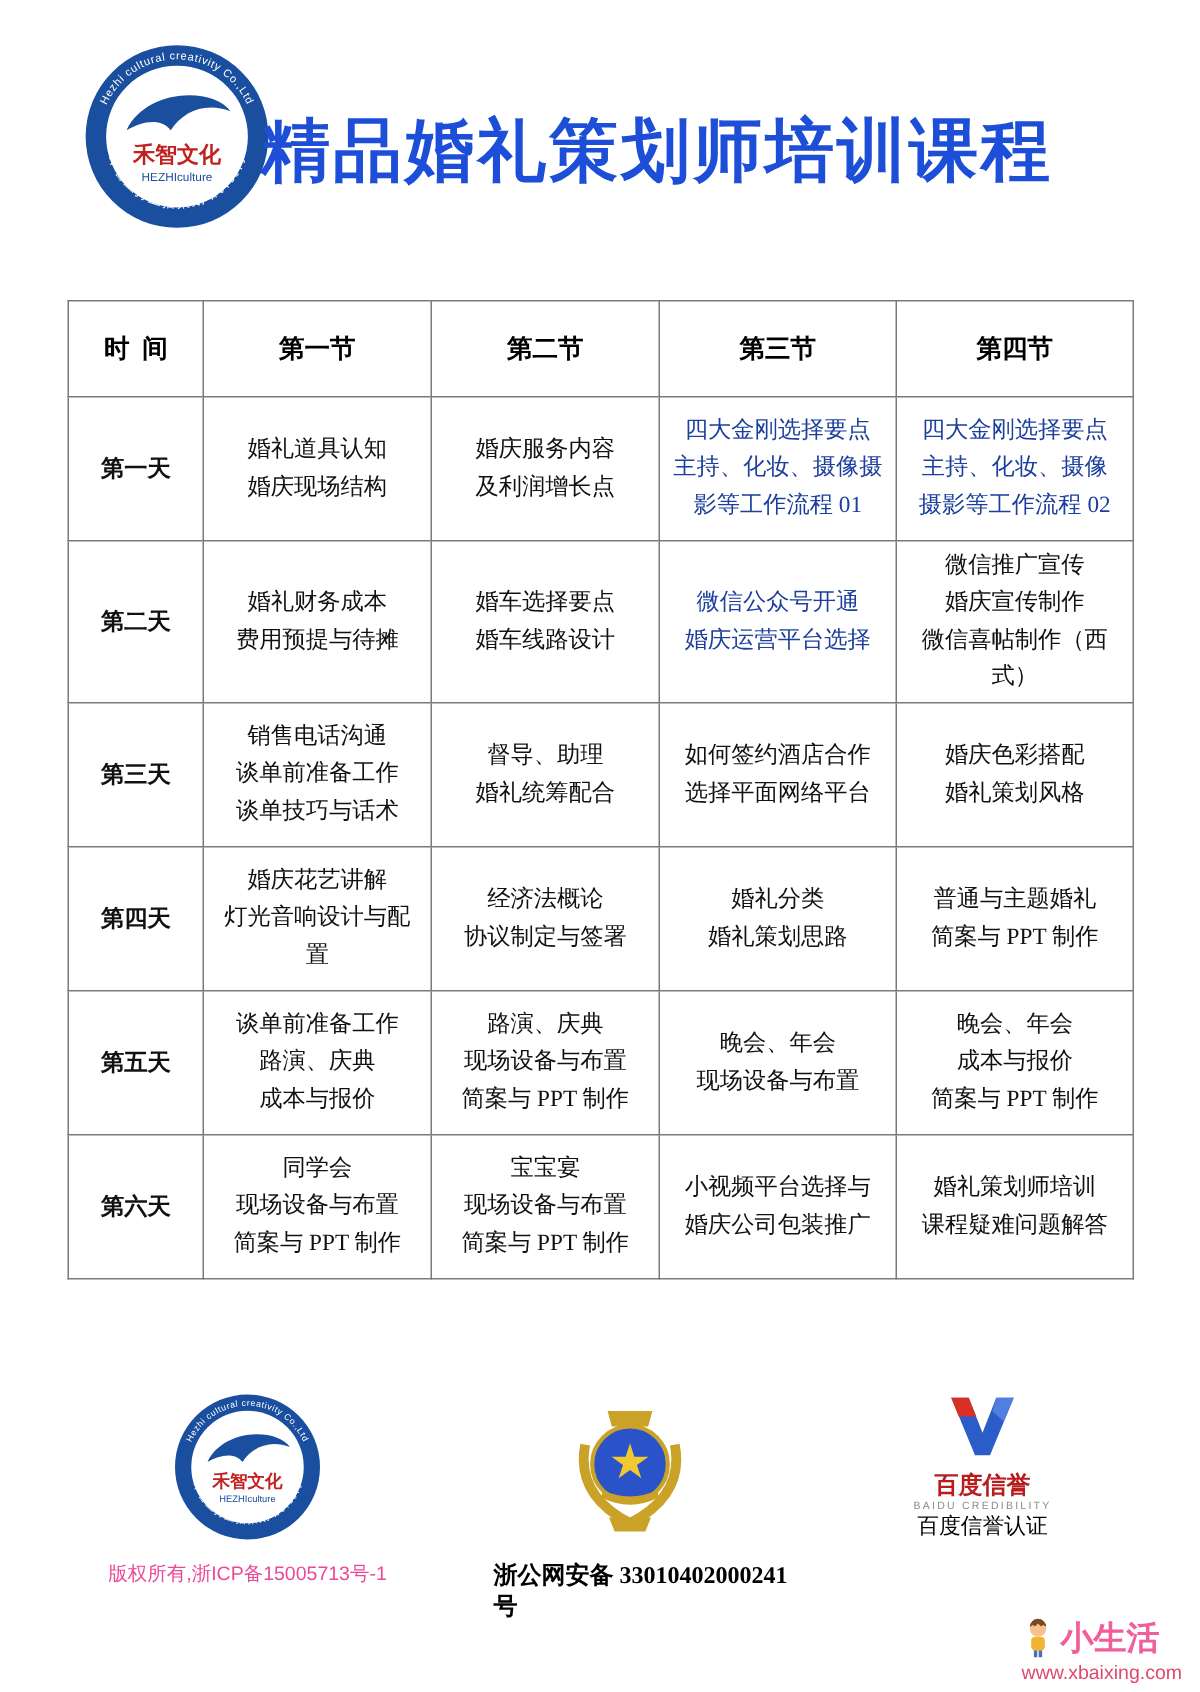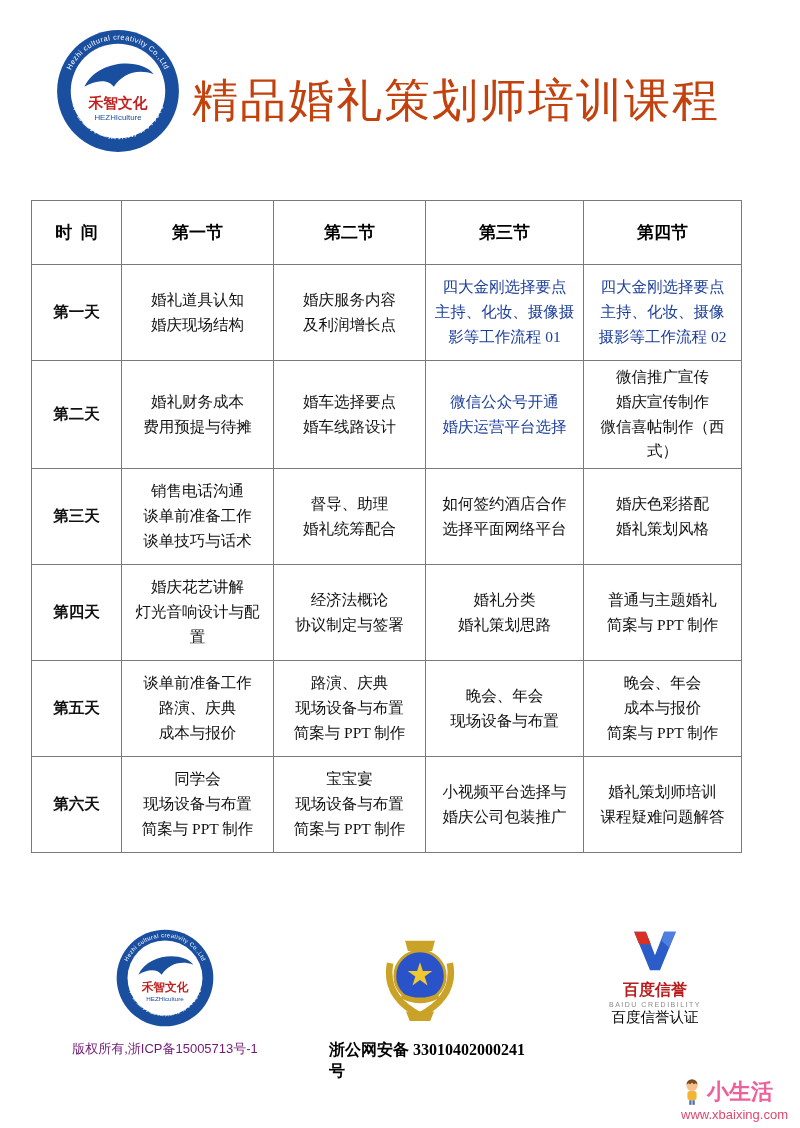--- a/index.html
+++ b/index.html
@@ -2,45 +2,45 @@
 <html style="--accent-blue: #1c3f9c; --logo-blue: #1a4fa0; --logo-red: #c22121; --watermark-pink: #ee5f9b;"><head>
 <meta charset="utf-8">
 <style>
   * { box-sizing: border-box; }
   html,body { margin:0; padding:0; background:#fff; }
   body { width:800px; height:1128px; font-family:"Liberation Serif","DejaVu Serif",serif; }
   .page { position:relative; width:800px; height:1128px; background:#fff; overflow:hidden; }
 
   
   .header-logo { position:absolute; left:55px; top:28px; width:126px; height:126px; }
-  .page-title { position:absolute; left:192px; top:70px; margin:0; font-size:46px; font-weight:400;
-                letter-spacing:2px; color:#c2410c; white-space:nowrap; }
+  .page-title { position:absolute; left:174px; top:70px; margin:0; font-size:46px; font-weight:700;
+                letter-spacing:2px; color:#1d4ed8; white-space:nowrap; }
 
   
   .ring-text-en { fill:#fff; font-size:7px; font-family:"Liberation Sans",sans-serif; letter-spacing:.5px; }
   .ring-text-cn { fill:#fff; font-size:8.5px; font-family:"Liberation Sans",sans-serif; letter-spacing:1px; }
   .logo-cn { fill:var(--logo-red,#c22); font-size:14px; font-weight:bold; }
   .logo-en { fill:var(--logo-blue,#1a4fa0); font-size:7.5px; font-family:"Liberation Sans",sans-serif; }
 
   
-  .course-table { position:absolute; left:31px; top:200px; width:710px; border-collapse:collapse; table-layout:fixed; }
+  .course-table { position:absolute; left:45px; top:200px; width:710px; border-collapse:collapse; table-layout:fixed; }
   .course-table th, .course-table td { border:1px solid #7a7a7a; text-align:center; vertical-align:middle; padding:4px 6px; }
   .course-table thead th { height:64px; font-size:17px; font-weight:bold; white-space:pre; color:#000; }
   .course-table tbody td { height:96px; font-size:15.5px; color:#111; }
   .cell-line { line-height:1.6; }
   .day-cell { font-size:16px; font-weight:600; color:#000; }
 
   
   .footer { position:absolute; left:40px; top:928px; width:720px; display:flex; justify-content:space-between; align-items:flex-start; }
   .footer-col { display:flex; flex-direction:column; align-items:center; }
   .footer-col.left   { width:250px; }
   .footer-col.center { width:230px; }
   .footer-col.right  { width:210px; }
   .footer-logo { width:100px; height:100px; }
-  .copyright-text { margin-top:12px; font-size:13px; color:#701a75; font-family:"Liberation Sans",sans-serif; cursor:pointer; }
+  .copyright-text { margin-top:12px; font-size:13px; color:#ec4899; font-family:"Liberation Sans",sans-serif; cursor:pointer; }
   .police-text { margin-top:12px; font-size:16px; font-weight:bold; color:#000; cursor:pointer;margin-left:24px; }
   .baidu-title { margin-top:6px; font-size:16px; font-weight:bold; color:#b91c1c; font-family:"Liberation Sans",sans-serif; }
   .baidu-sub { font-size:7px; color:#8a8a8a; letter-spacing:1.5px; font-family:"Liberation Sans",sans-serif; }
   .baidu-caption { font-size:14.5px; color:#000; cursor:pointer; }
 
   
   .watermark { position:absolute; right:12px; bottom:6px; font-family:"Liberation Sans",sans-serif; }
   .wm-top { display:flex; align-items:center; gap:4px; }
   .wm-name { font-size:22px; font-weight:bold; color:var(--watermark-pink,#ee5f9b); }
   .wm-url { font-size:13px; color:#e0486e; cursor:pointer; }

